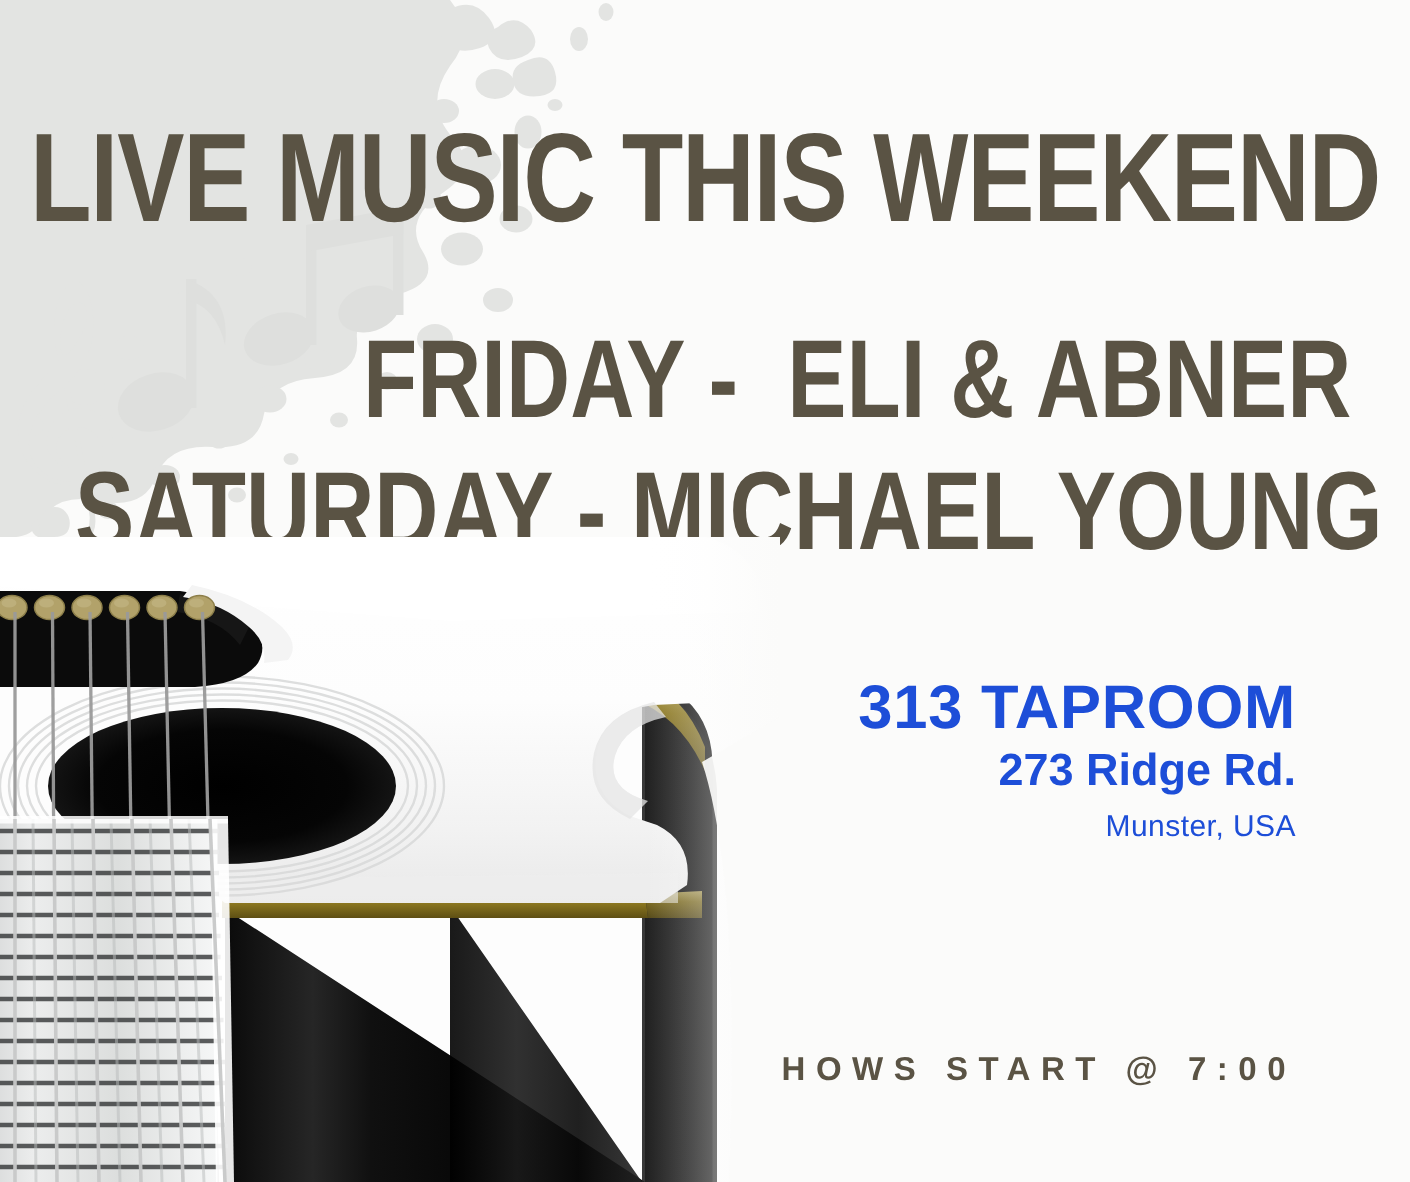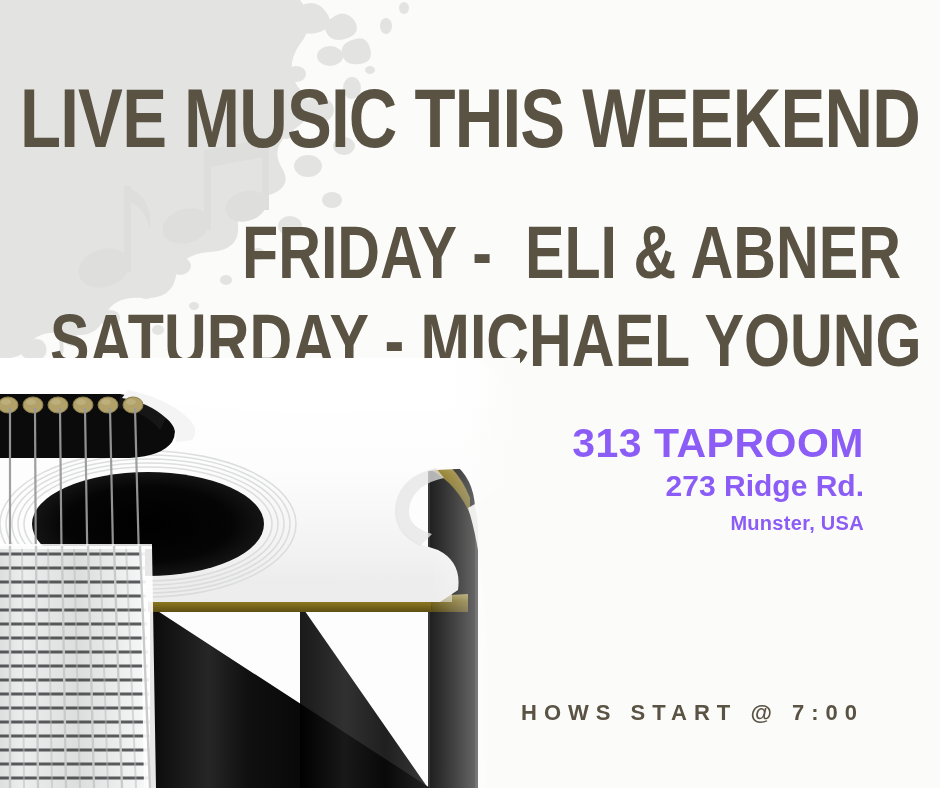--- a/index.html
+++ b/index.html
@@ -61,35 +61,35 @@
     font-family:"Liberation Sans Narrow","Liberation Sans", sans-serif;
     font-weight:bold;
     font-size:74px;line-height:74px;
     transform:scaleX(0.80);
     transform-origin:left center;
     white-space:pre;
   }
 
   
   .venue{
-    position:absolute;right:76px;top:420px;
-    width:420px;text-align:right;color:#8b5cf6;
+    position:absolute;right:76px;top:448px;
+    width:420px;text-align:right;color:#1d4ed8;
   }
   .venue-name{
     font-size:41px;font-weight:bold;line-height:46px;
     letter-spacing:0.5px;
     font-family:"Liberation Sans", sans-serif;
   }
   .venue-street{
     font-size:30px;font-weight:bold;line-height:40px;
     letter-spacing:0px;
     font-family:"Liberation Sans", sans-serif;
   }
   .venue-city{
-    font-size:20px;font-weight:bold;line-height:34px;
+    font-size:20px;font-weight:normal;line-height:34px;
     letter-spacing:0.3px;
     font-family:"Liberation Sans", sans-serif;
   }
   .showtime{
     position:absolute;right:76px;top:700px;
     width:420px;text-align:right;
     color:#5a5344;
     font-size:22px;font-weight:bold;
     letter-spacing:7px;
     font-family:"Liberation Sans", sans-serif;

